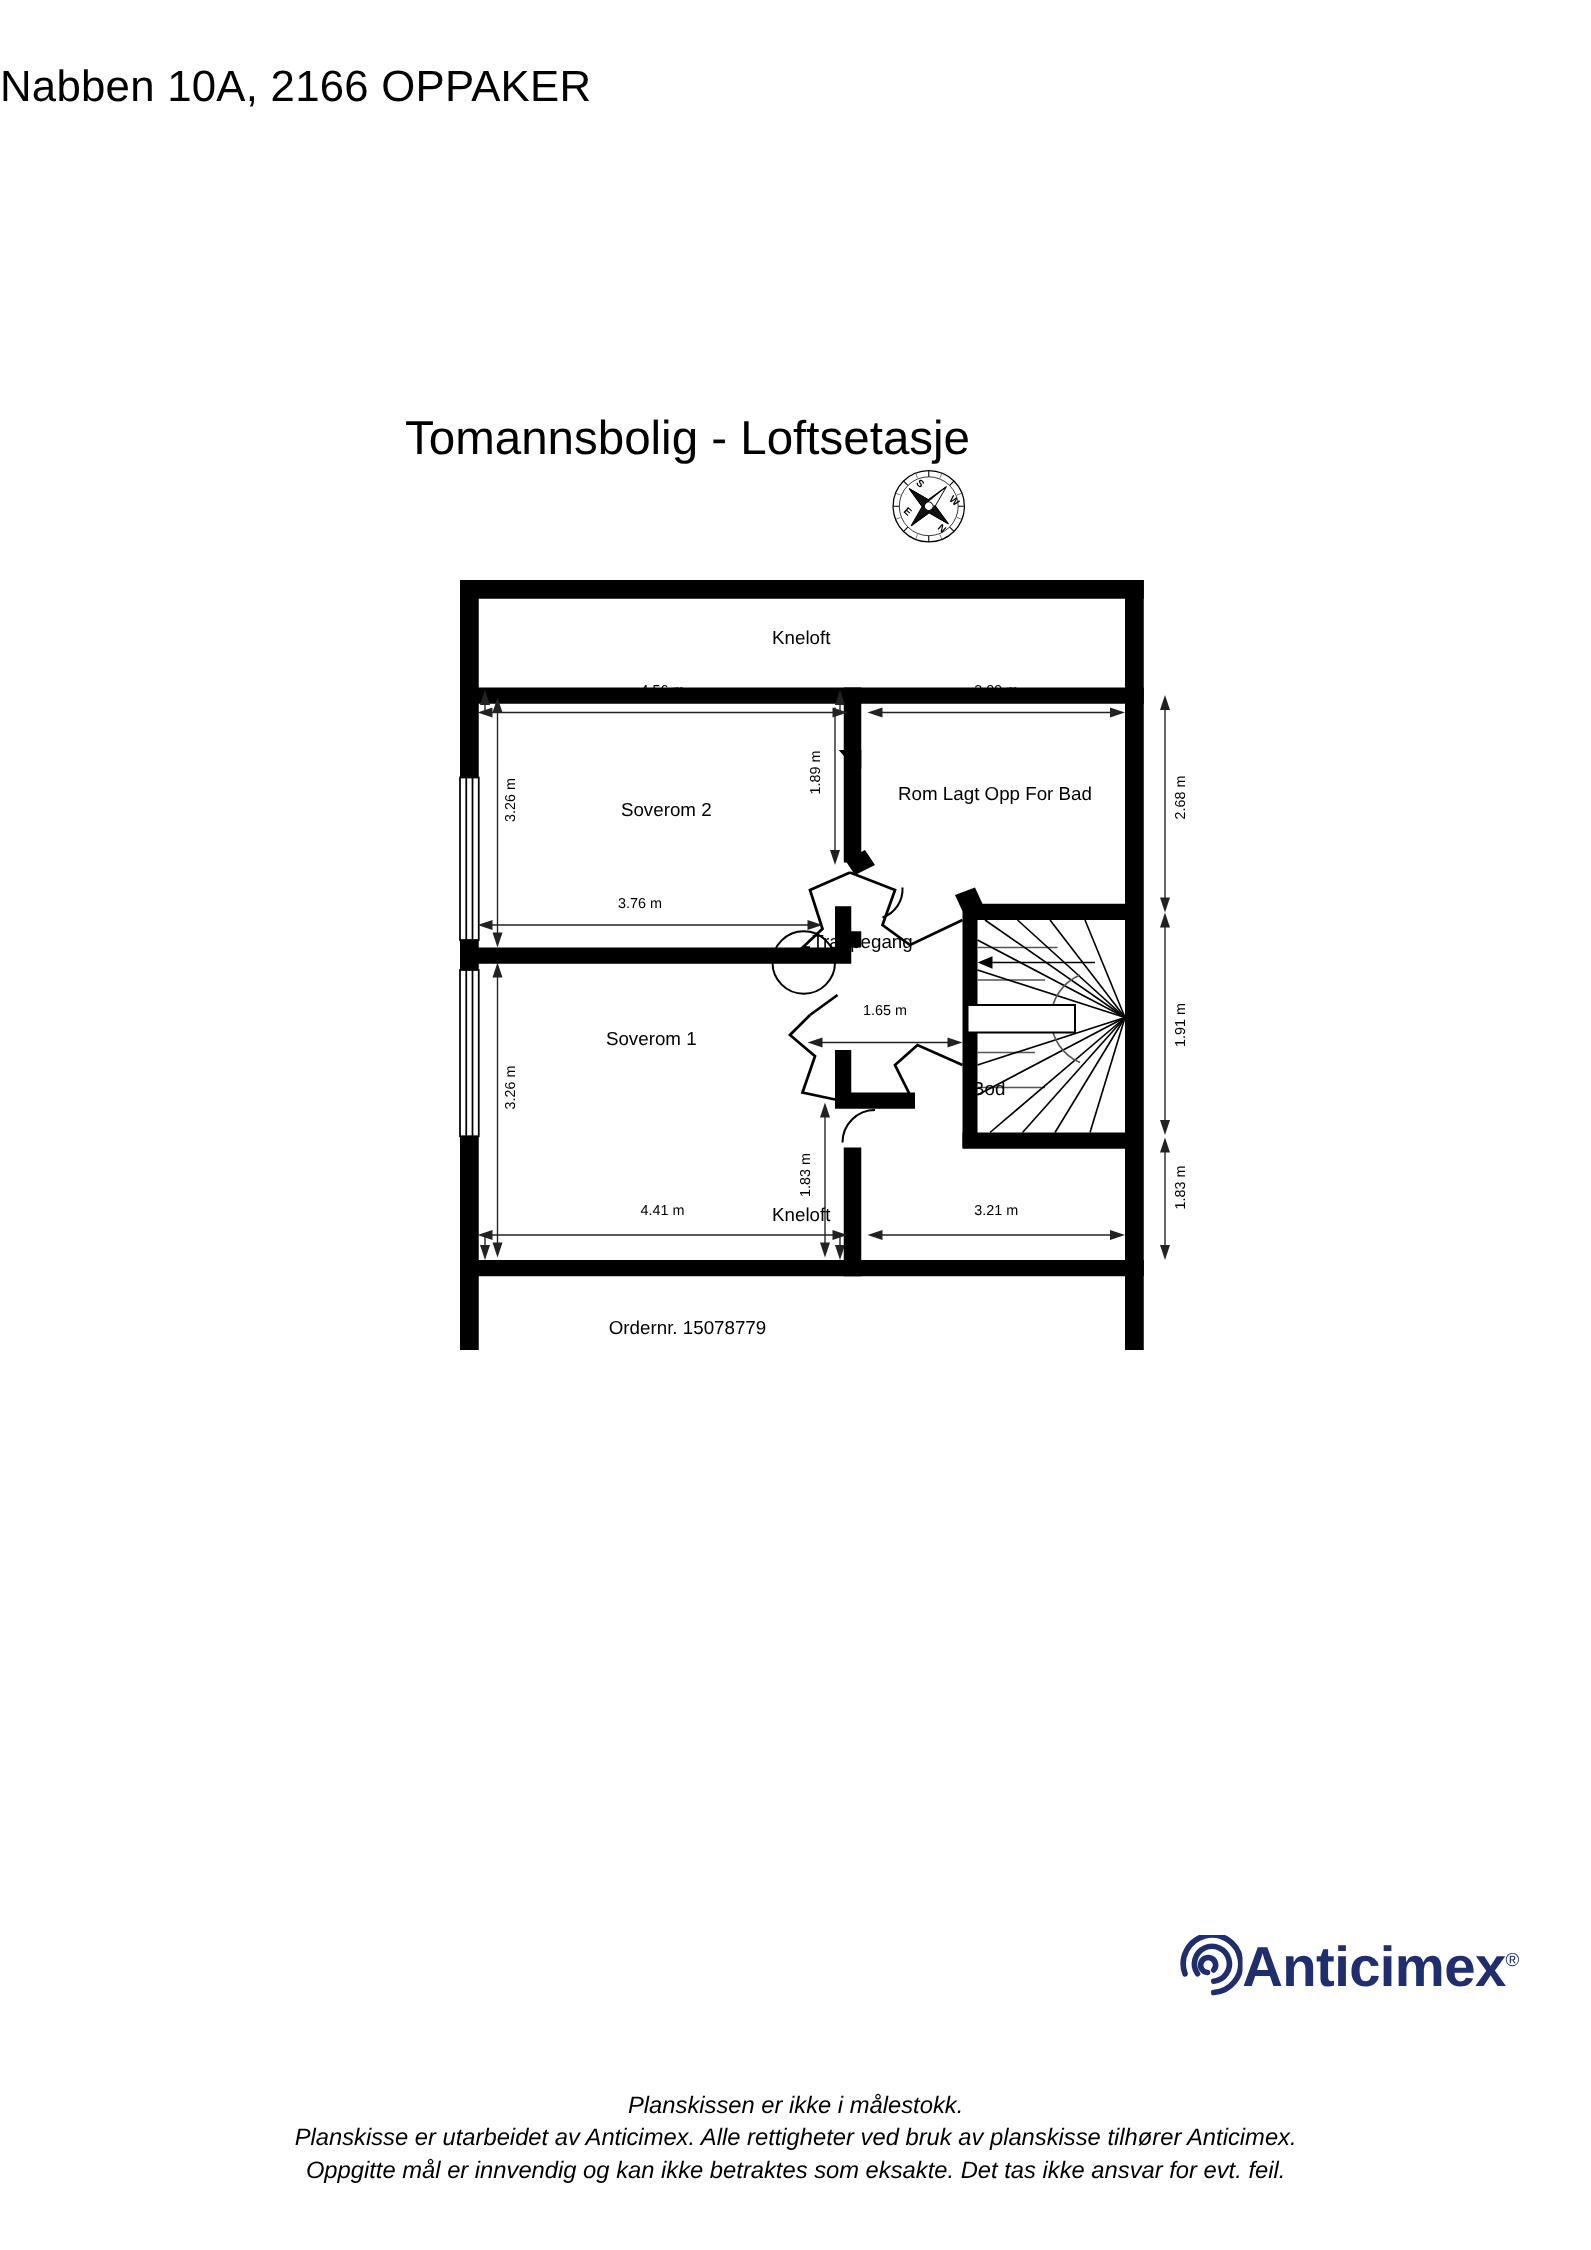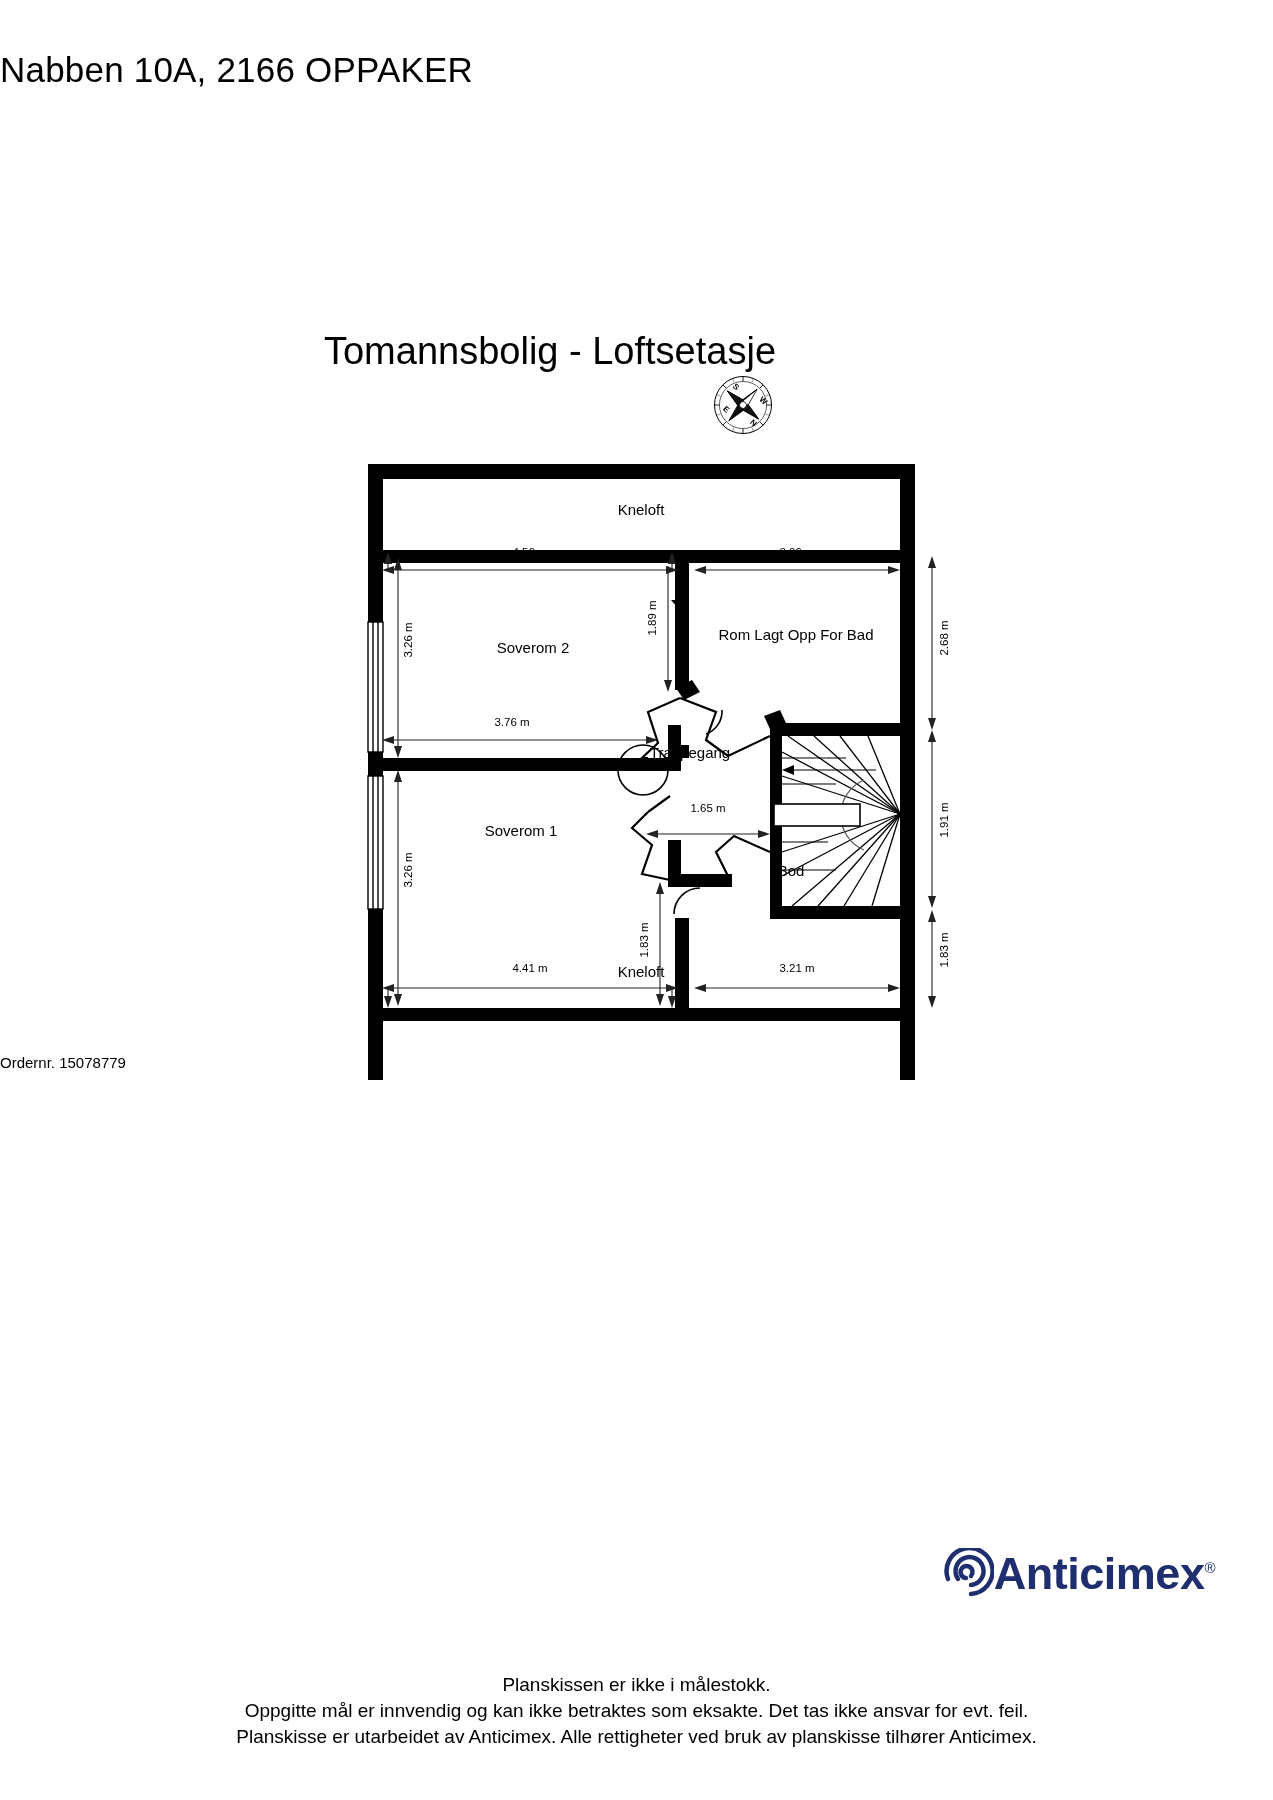--- a/index.html
+++ b/index.html
@@ -44,20 +44,21 @@
     position: absolute;
     left: 0px; top: 440px;
     width: 1105px; height: 640px; margin-left: 16px;
   }
   .plan-svg { display: block; }
 
   
   .ordernr {
     position: absolute;
     top: 1054px; left: 0; width: 1100px;
+    text-align: center;
     font-size: 15px;
   }
 
   
   .logo-wrap {
     position: absolute;
     right: 58px; top: 1548px;
     display: flex;
     align-items: center;
   }
@@ -76,20 +77,21 @@
     font-weight: normal;
   }
 
   
   .footer {
     position: absolute;
     left: 0; top: 1672px; width: 1273px;
     text-align: center;
     font-size: 19px;
     line-height: 1.38;
+    font-style: italic;
   }
   .footer div { white-space: nowrap; }
 </style>
 </head>
 <body>
 
 <div class="doc-title">Nabben 10A, 2166 OPPAKER</div>
 
 <div class="plan-subtitle">Tomannsbolig  - Loftsetasje</div>
 
@@ -334,15 +336,15 @@
       <path d="M 8,62 A 46 46 0 1 1 54,92"></path>
       <path d="M 28,62 A 28 28 0 1 1 54,74"></path>
       <path d="M 44,60 A 12 12 0 1 1 54,56"></path>
     </g>
   </svg>
   <div class="logo-text"><span>Anticimex</span><span class="logo-reg">®</span></div>
 </div>
 
 <div class="footer">
   <div>Planskissen er ikke i målestokk.</div>
+  <div>Planskisse er utarbeidet av Anticimex. Alle rettigheter ved bruk av planskisse tilhører Anticimex.</div>
   <div>Oppgitte mål er innvendig og kan ikke betraktes som eksakte. Det tas ikke ansvar for evt. feil.</div>
-  <div>Planskisse er utarbeidet av Anticimex. Alle rettigheter ved bruk av planskisse tilhører Anticimex.</div>
 </div>
 
 </body></html>

